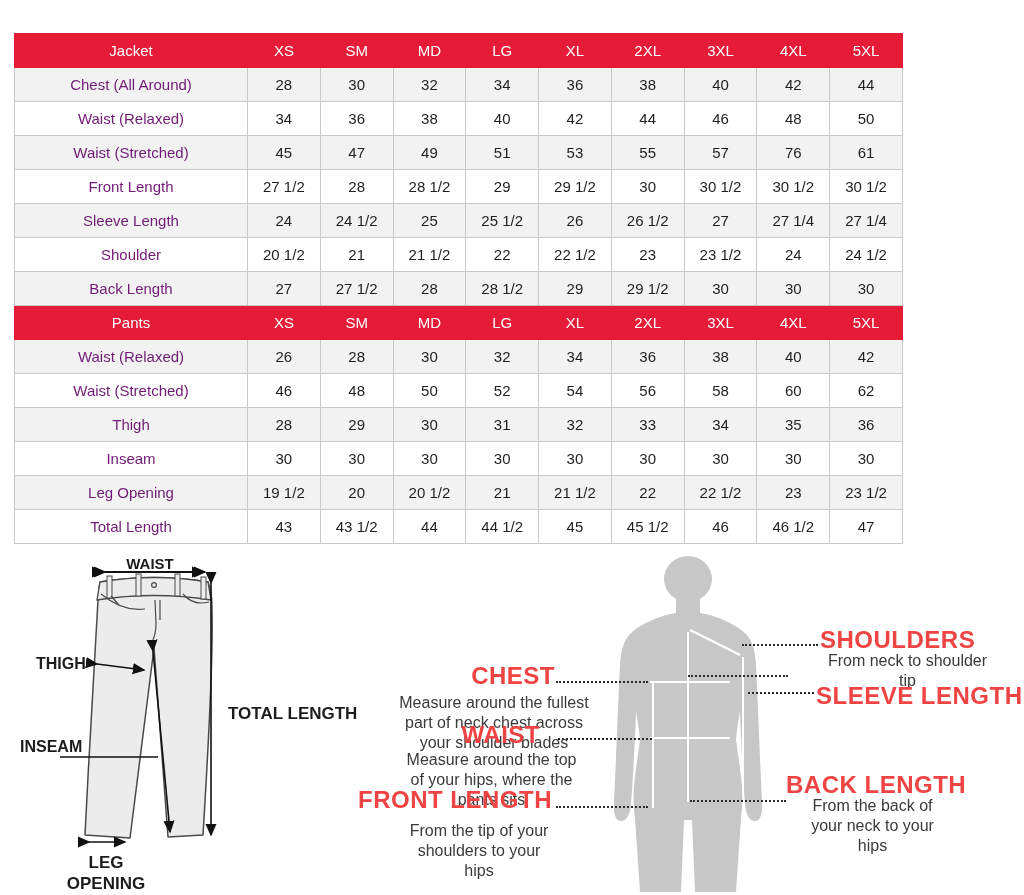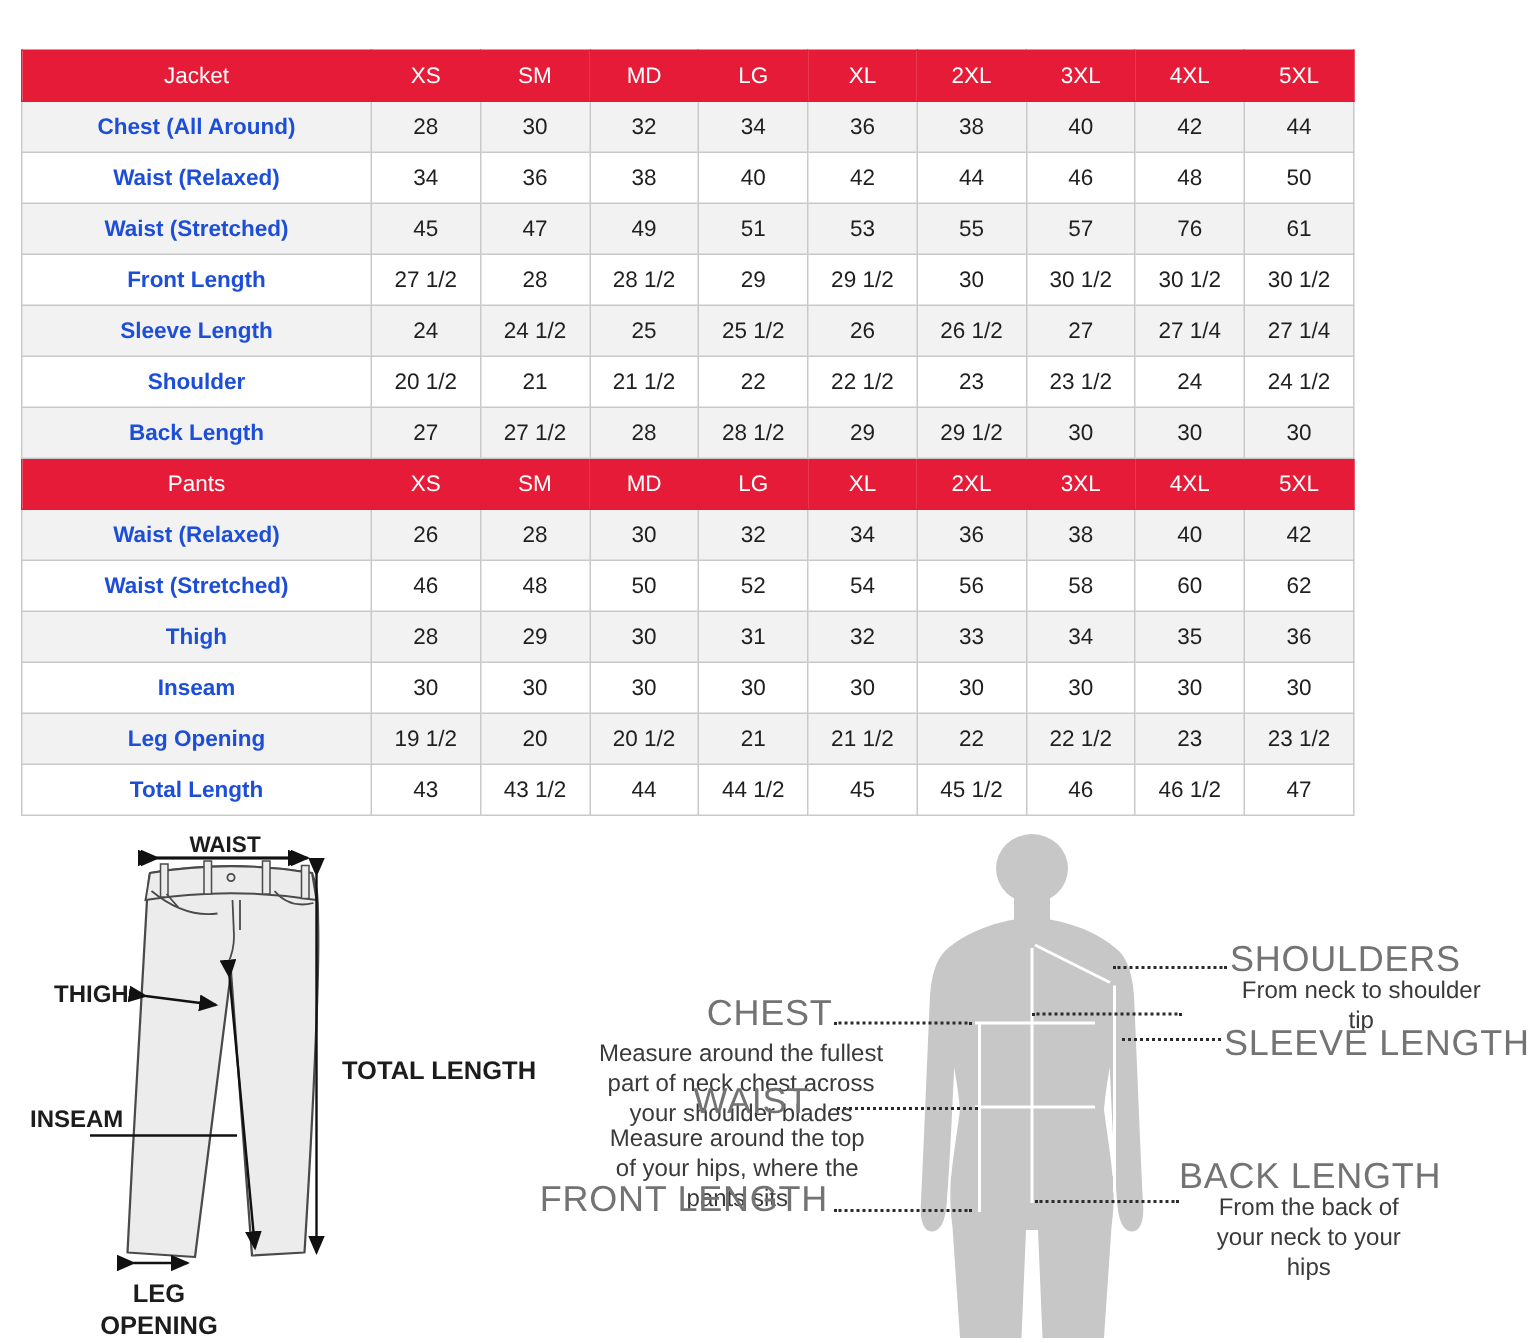--- a/index.html
+++ b/index.html
@@ -17,29 +17,29 @@
     border-collapse:collapse; table-layout:fixed;
   }
   .size-table col.c-label { width:233px; }
   .size-table th, .size-table td {
     height:33px; padding:0; text-align:center; vertical-align:middle;
     font-size:15px; color:#1f1f1f; border:1px solid #c9c9c9;
   }
   .size-table tr.hdr th {
     background:#e51b37; color:#ffffff; font-weight:normal; border:1px solid #e51b37;
   }
-  .size-table td.lbl { font-weight:bold; color:#1d4ed8; }
+  .size-table td.lbl { font-weight:normal; color:#701a75; }
   .size-table tr.r-odd  td { background:#f2f2f2; }
   .size-table tr.r-even td { background:#ffffff; }
   
   .dlabel { position:absolute; font-weight:bold; color:#1c1c1c; white-space:nowrap; }
   .p-label { font-size:16px; }
   .p-label.center { text-align:center; white-space:normal; line-height:1.25; }
   .big-label {
-    position:absolute; font-size:24px; font-weight:normal; color:#737373;
+    position:absolute; font-size:24px; font-weight:bold; color:#ef4444;
     letter-spacing:0.5px; white-space:nowrap;
   }
   .big-label.right { text-align:right; }
   .desc {
     position:absolute; font-size:16px; color:#3a3a3a; text-align:center; line-height:1.25;
   }
   .dotted { position:absolute; height:0; border-top:2px dotted #2b2b2b; }
   svg { position:absolute; }
 </style>
 </head>
@@ -318,20 +318,21 @@
   <div class="dotted" style="left:556px; top:806px; width:92px;"></div>
   <div class="dotted" style="left:690px; top:800px; width:96px;"></div>
 
   <div class="big-label right" style="left:420px; top:662px; width:135px;">CHEST</div>
   <div class="desc" style="left:388px; top:693px; width:212px;">Measure around the fullest part of neck chest across your shoulder blades</div>
 
   <div class="big-label right" style="left:420px; top:721px; width:120px;">WAIST</div>
   <div class="desc" style="left:403px; top:750px; width:177px;">Measure around the top of your hips, where the pants sits</div>
 
   <div class="big-label right" style="left:356px; top:786px; width:196px;">FRONT LENGTH</div>
+  <div class="desc" style="left:408px; top:821px; width:142px;">From the tip of your shoulders to your hips</div>
 
   <div class="big-label" style="left:820px; top:626px;">SHOULDERS</div>
   <div class="desc" style="left:825px; top:651px; width:165px;">From neck to shoulder tip</div>
 
   <div class="big-label" style="left:816px; top:682px;">SLEEVE LENGTH</div>
 
   <div class="big-label" style="left:786px; top:771px;">BACK LENGTH</div>
   <div class="desc" style="left:795px; top:796px; width:155px;">From the back of your neck to your hips</div>
 
 </div>

